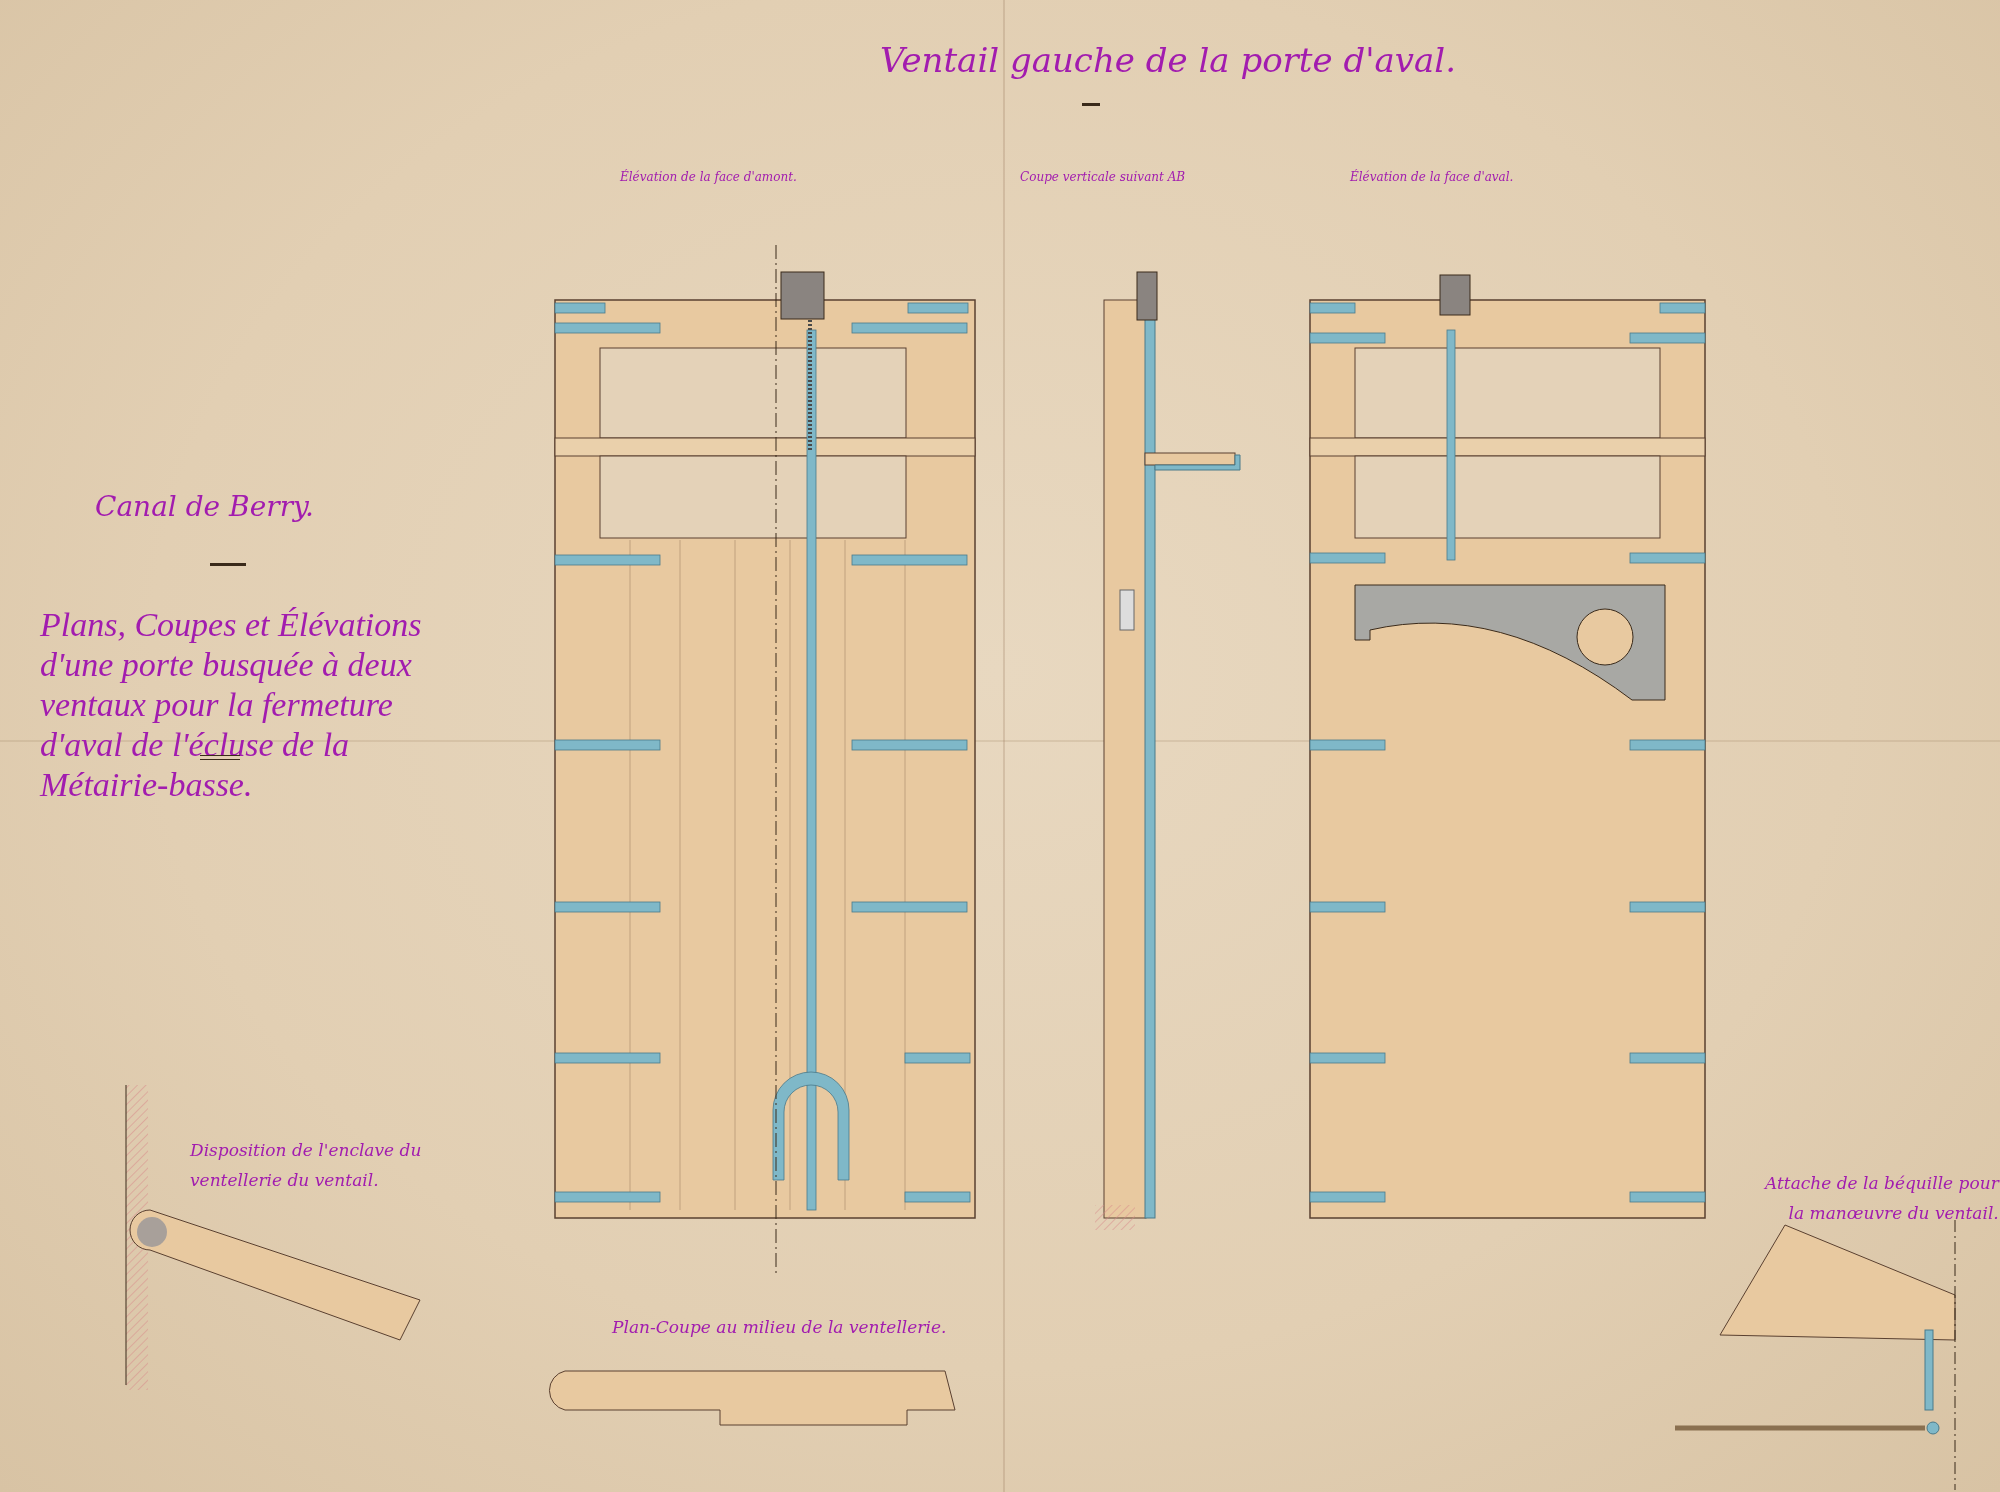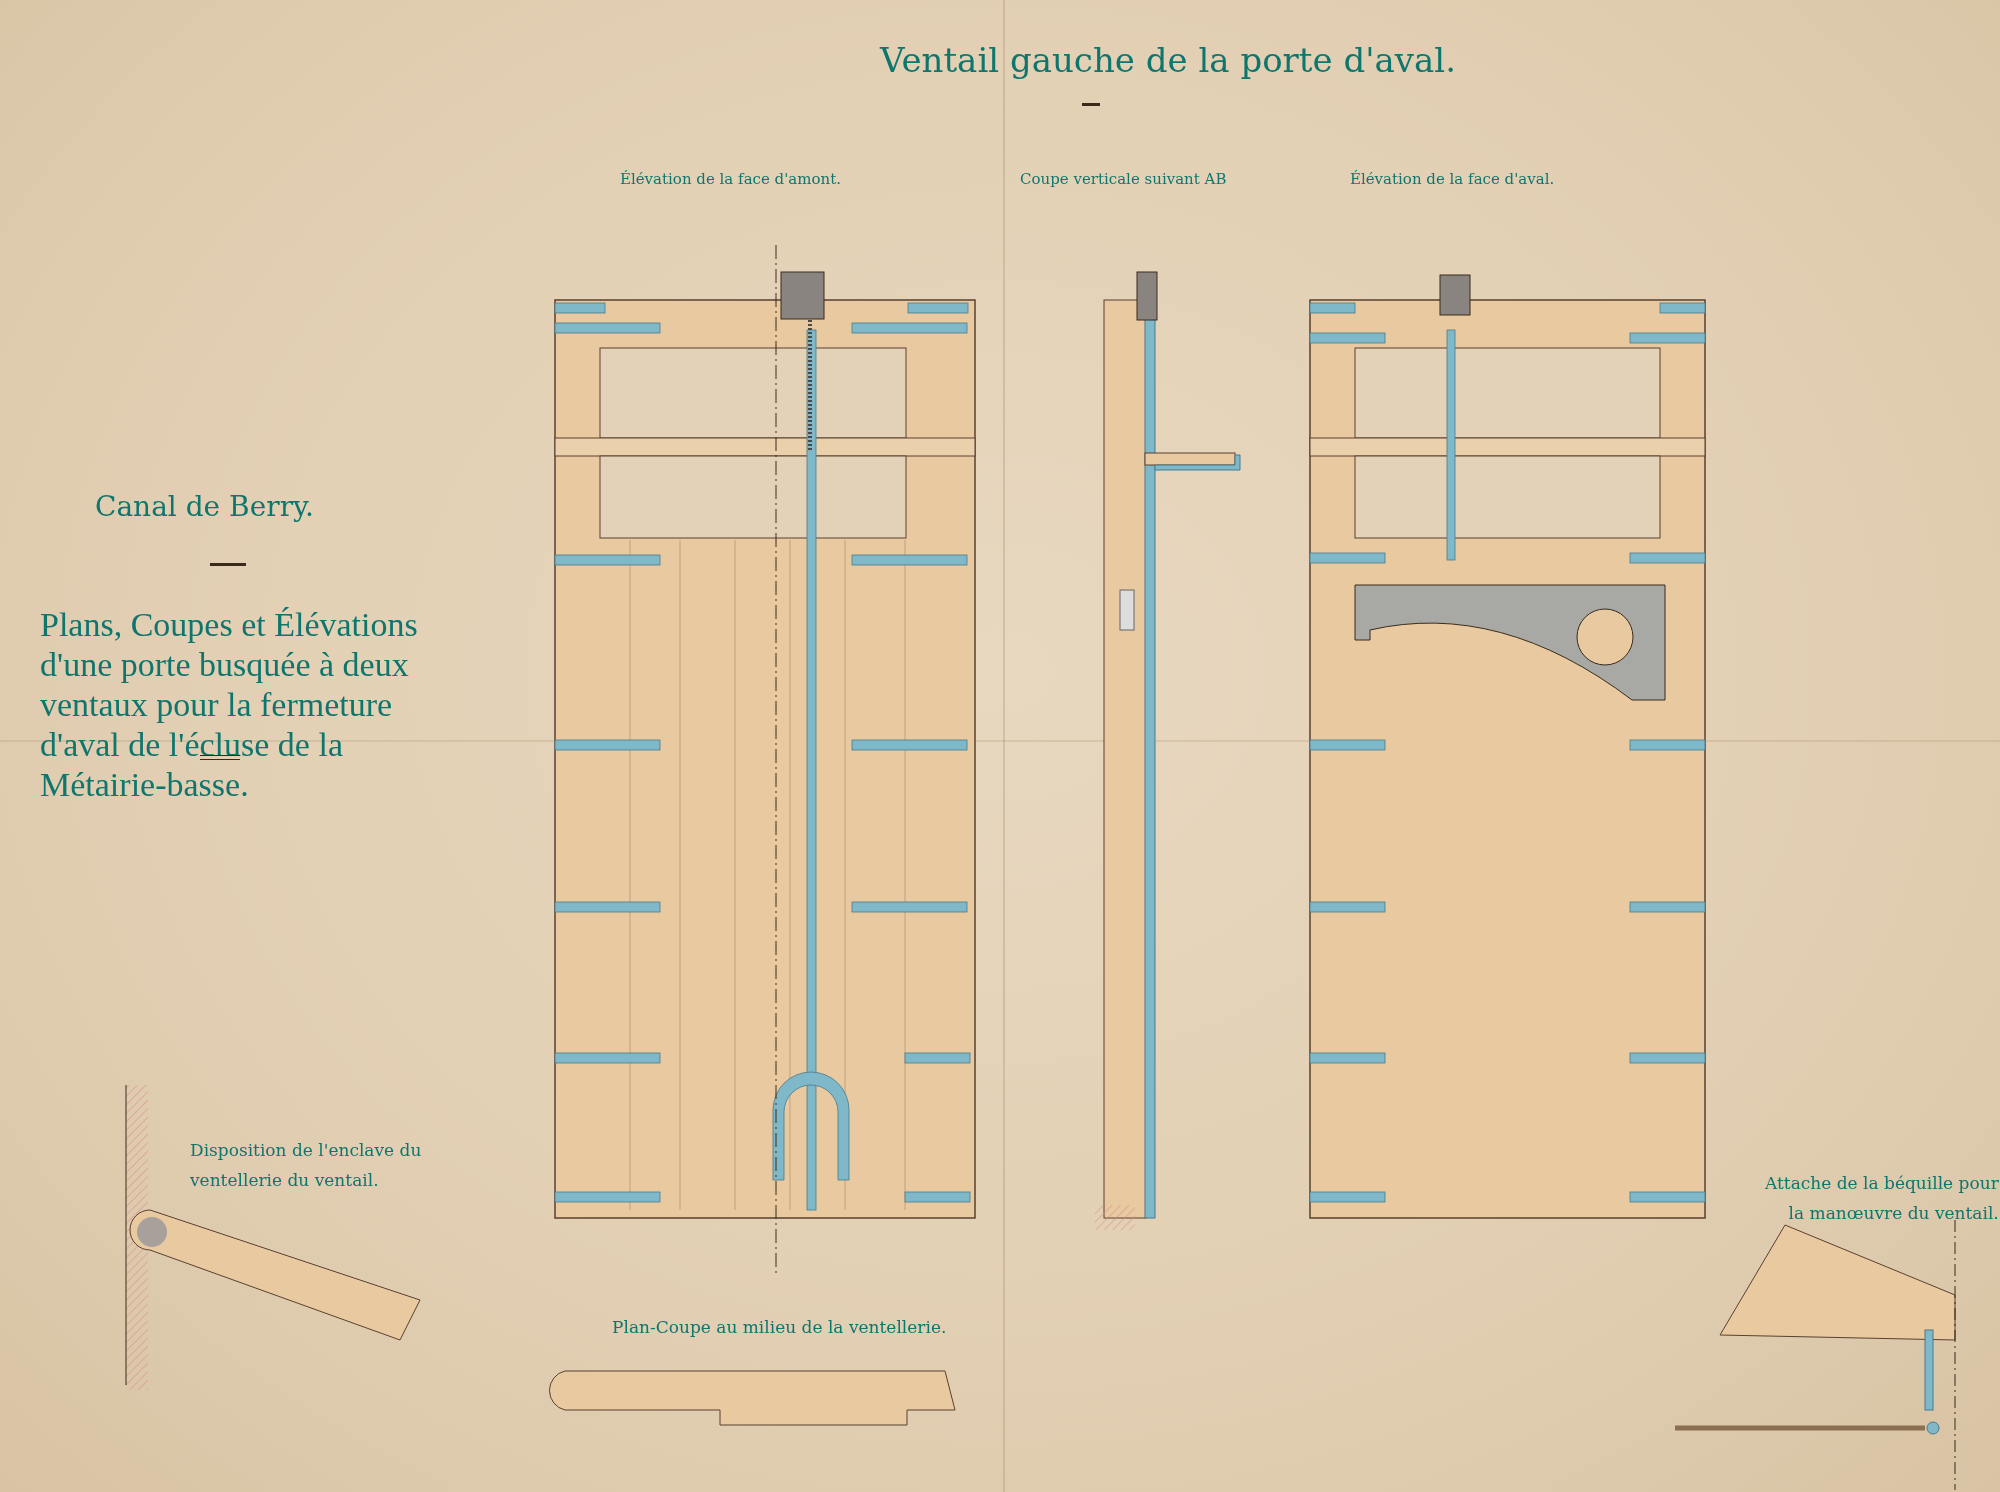--- a/index.html
+++ b/index.html
@@ -1,23 +1,23 @@
 <!DOCTYPE html>
 <html><head>
 <meta charset="utf-8">
 <style>
   html,body{margin:0;padding:0;}
   body{width:2000px;height:1492px;background:#e4d2b8;position:relative;overflow:hidden;font-family:"DejaVu Serif",serif;}
   .paper{position:absolute;inset:0;background:
      radial-gradient(ellipse at 50% 45%, #e8d8c0 0%, #e2cfb3 60%, #d8c3a4 100%);}
   .fold-v{position:absolute;left:1003px;top:0;width:2px;height:1492px;background:rgba(150,120,90,0.25);}
   .fold-h{position:absolute;left:0;top:740px;width:2000px;height:2px;background:rgba(150,120,90,0.18);}
-  .txt{position:absolute;color:#0f766e;white-space:nowrap;}
+  .txt{position:absolute;color:#a21caf;font-style:italic;white-space:nowrap;}
   .title{font-family:"DejaVu Serif",serif;font-size:34px;left:880px;top:40px;}
-  .sub{font-size:15px;top:170px;}
+  .sub{font-size:12px;top:170px;}
   .canal{font-size:28px;left:95px;top:490px;}
   .desc{font-size:34px;left:40px;top:605px;line-height:40px;white-space:normal;width:410px;font-family:"Liberation Serif",serif;}
   .note{font-size:17px;line-height:30px;}
   .dash{position:absolute;height:3px;background:#3a2a1a;}
   svg{position:absolute;left:0;top:0;}
 </style>
 </head>
 <body>
 
 <div class="paper"></div>

